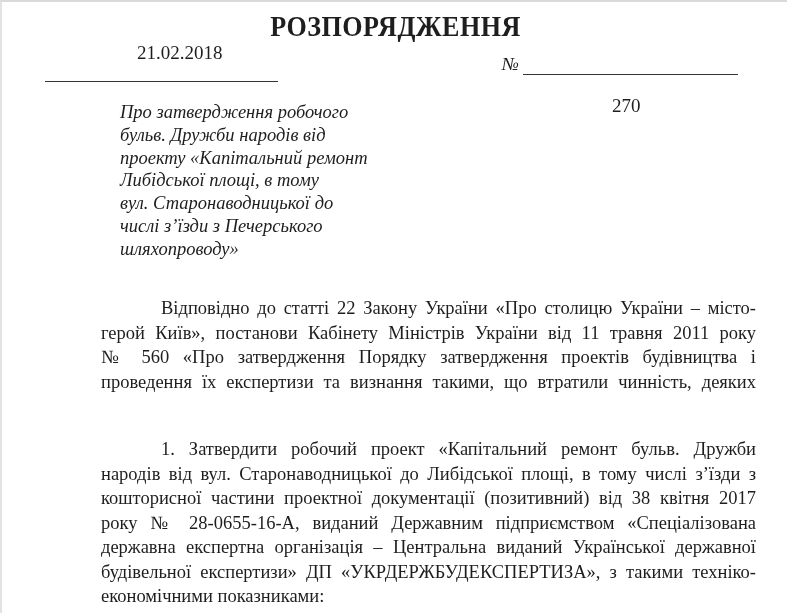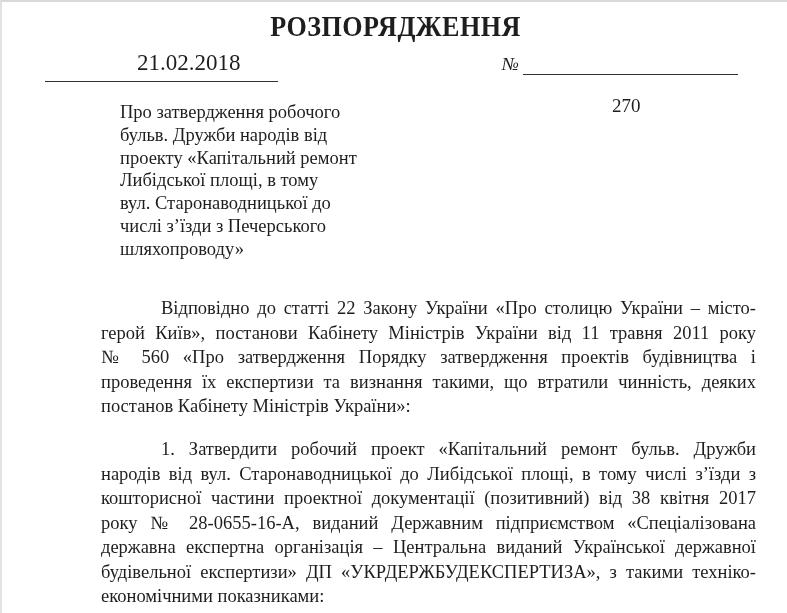--- a/index.html
+++ b/index.html
@@ -24,23 +24,23 @@
     left: 0;
     width: 787px;
     text-align: center;
     font-size: 29px;
     font-weight: bold;
     letter-spacing: 0.5px;
     transform: scaleX(0.9);
   }
   .date {
     position: absolute;
-    top: 48px;
+    top: 40px;
     left: 135px;
-    font-size: 23px;
+    font-size: 19px;
   }
   .date-line {
     position: absolute;
     top: 79px;
     left: 43px;
     width: 233px;
     border-top: 1.5px solid #333;
   }
   .num-wrap {
     position: absolute;
@@ -70,21 +70,21 @@
     margin-top: 44px;
   }
   .subject {
     position: absolute;
     top: 99px;
     left: 118px;
     width: 290px;
     font-size: 18.5px;
     line-height: 22.8px;
   }
-  .subject div { white-space: nowrap; }
+  .subject div { white-space: nowrap; font-style: italic; }
   .para {
     position: absolute;
     left: 99px;
     width: 655px;
     font-size: 18.5px;
     line-height: 24.5px;
     text-align: justify;
   }
   .para .line {
     display: block;
@@ -122,21 +122,20 @@
     <div>вул. Старонаводницької до</div>
     <div>числі з’їзди з Печерського</div>
     <div>шляхопроводу»</div>
   </div>
 
   <div class="para p1">
     <span class="line indent">Відповідно до статті 22 Закону України «Про столицю України – місто-</span>
     <span class="line">герой Київ», постанови Кабінету Міністрів України від 11 травня 2011 року</span>
     <span class="line">№ 560 «Про затвердження Порядку затвердження проектів будівництва і</span>
     <span class="line">проведення їх експертизи та визнання такими, що втратили чинність, деяких</span>
-    <span class="line last">постанов Кабінету Міністрів України»:</span>
   </div>
 
   <div class="para p2">
     <span class="line indent">1. Затвердити робочий проект «Капітальний ремонт бульв. Дружби</span>
     <span class="line">народів від вул. Старонаводницької до Либідської площі, в тому числі з’їзди з</span>
     <span class="line">кошторисної частини проектної документації (позитивний) від 38 квітня 2017</span>
     <span class="line">року № 28-0655-16-А, виданий Державним підприємством «Спеціалізована</span>
     <span class="line">державна експертна організація – Центральна виданий Української державної</span>
     <span class="line">будівельної експертизи» ДП «УКРДЕРЖБУДЕКСПЕРТИЗА», з такими техніко-</span>
     <span class="line last">економічними показниками:</span>

